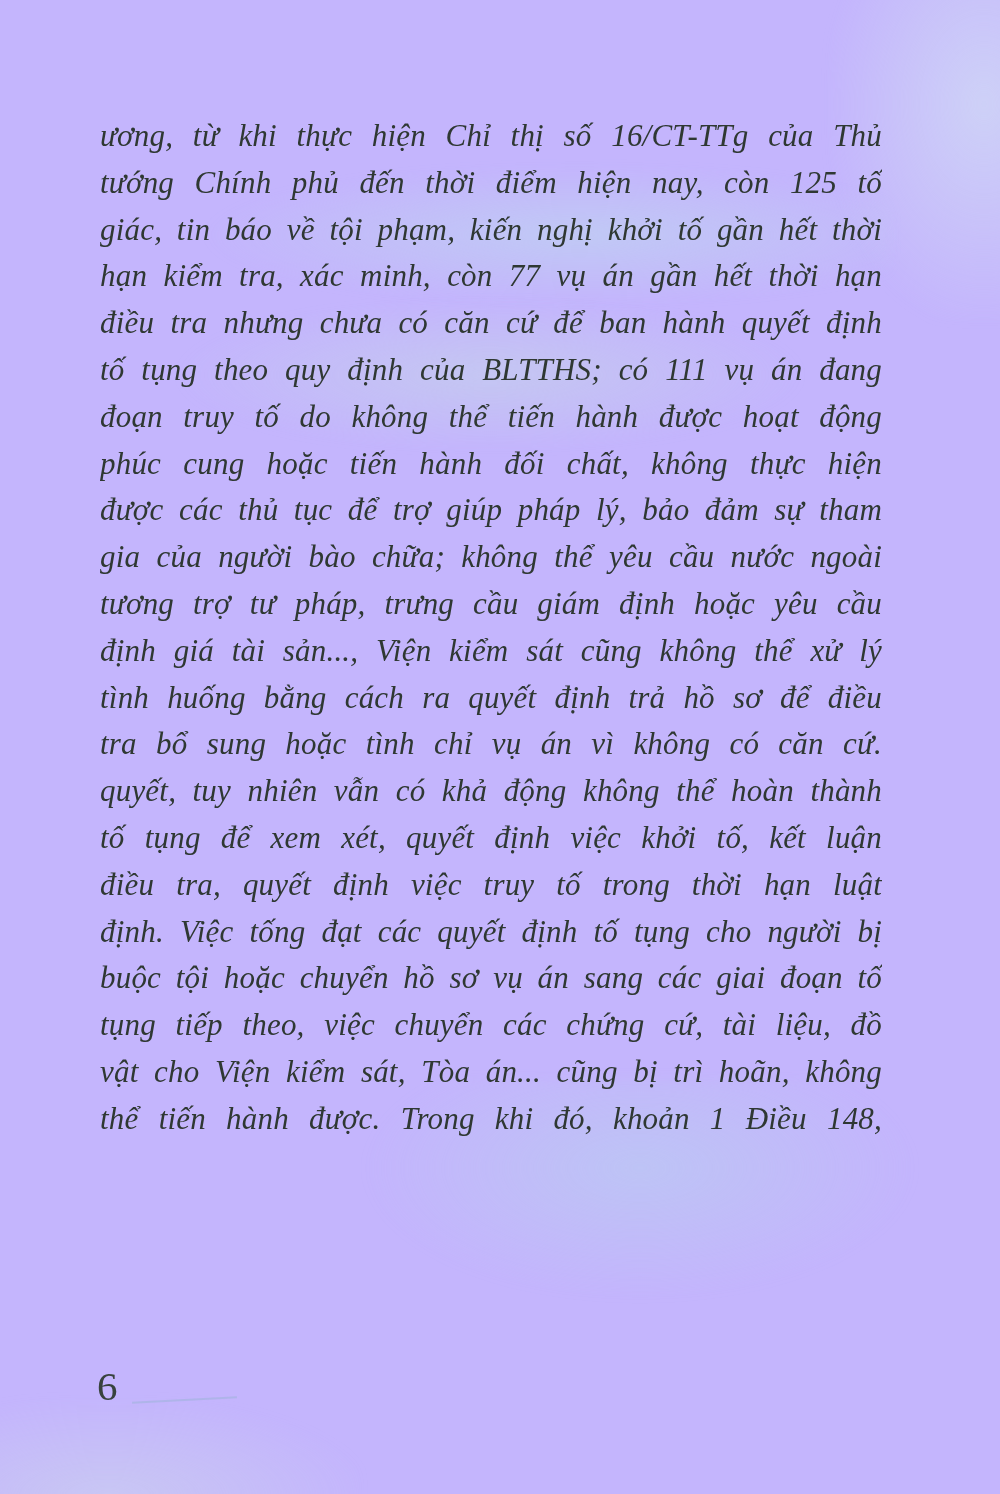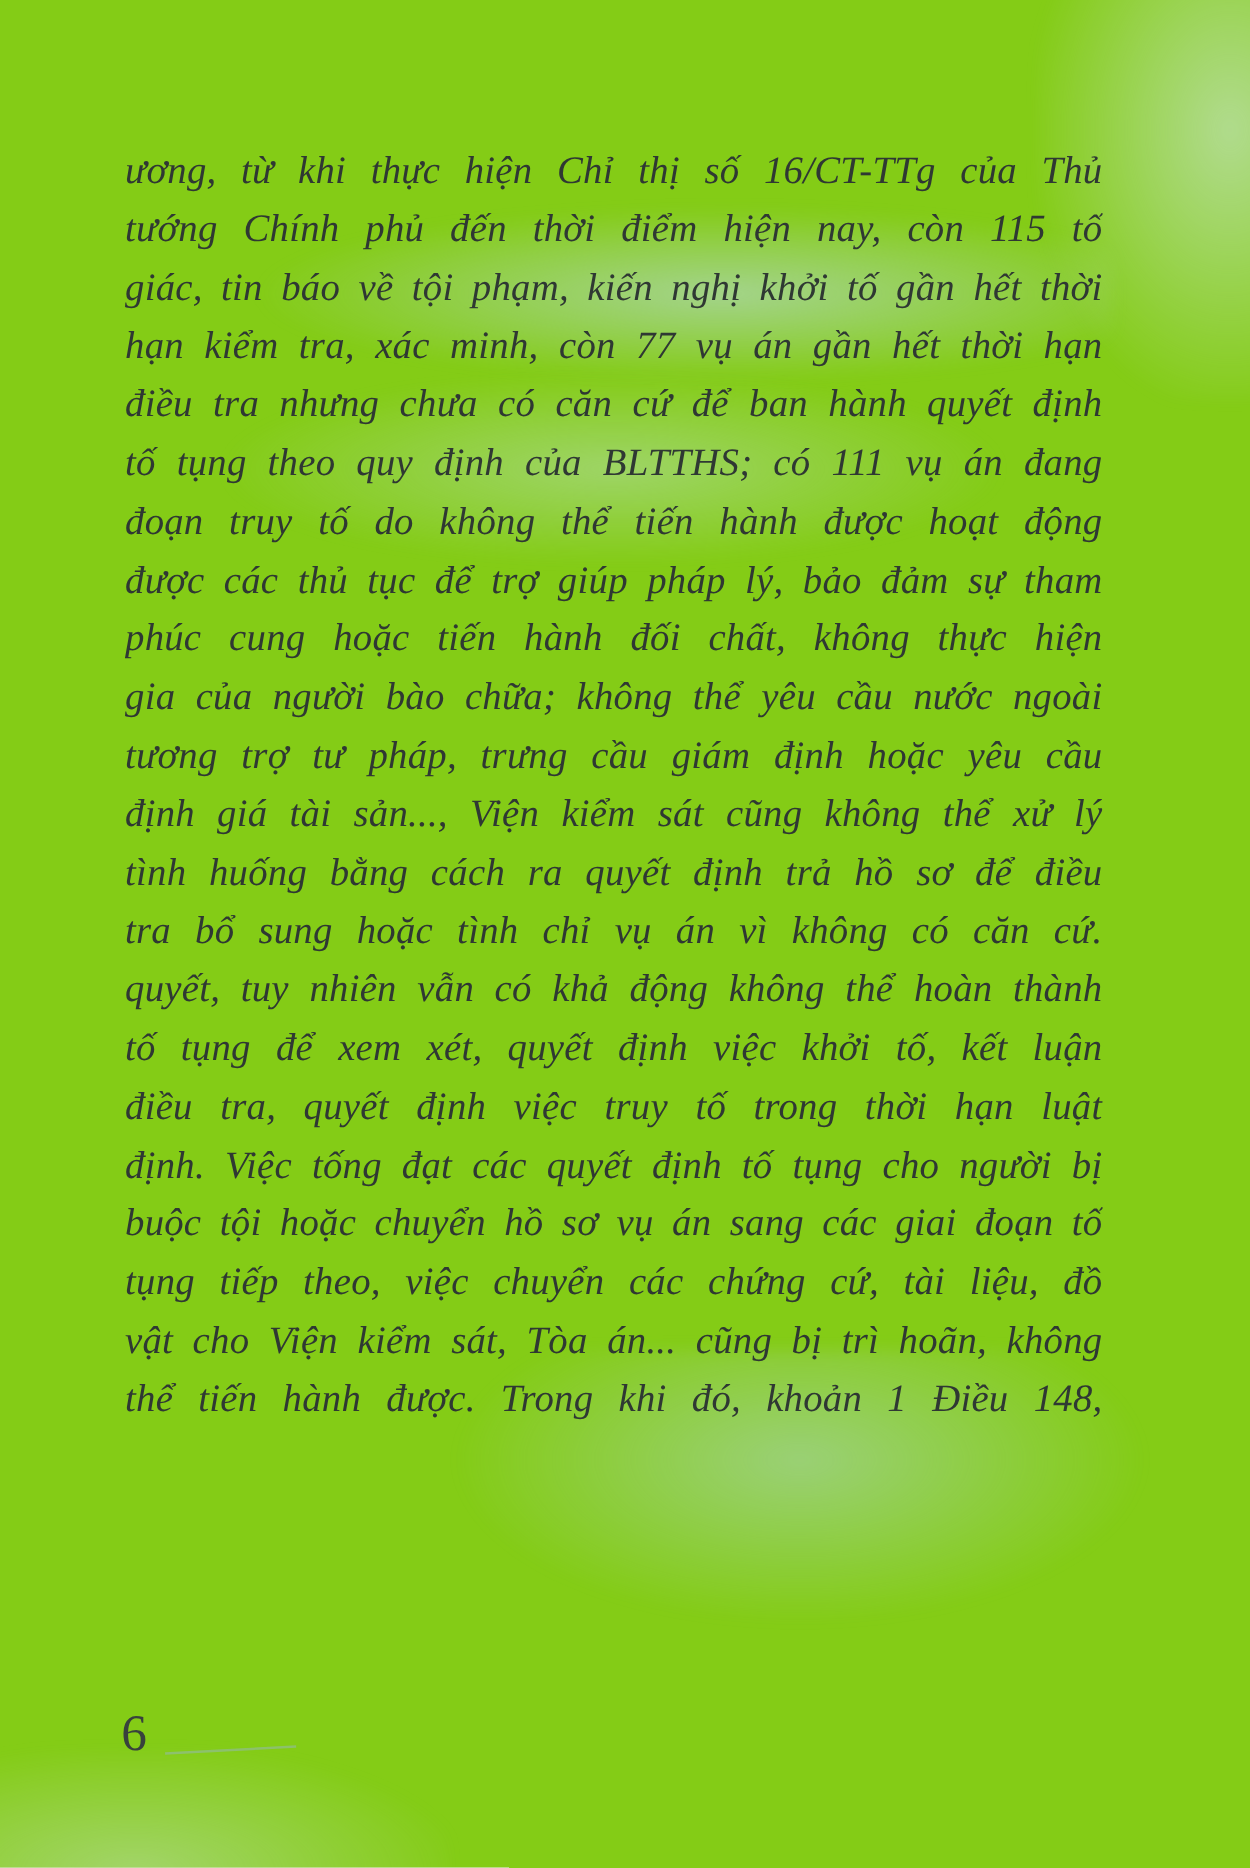--- a/index.html
+++ b/index.html
@@ -5,21 +5,21 @@
   html, body {
     margin: 0;
     padding: 0;
     background: #e8e8e8;
   }
   .page {
     position: relative;
     width: 1000px;
     height: 1494px;
     margin: 0 auto;
-    background: #84cc16;
+    background: #c4b5fd;
     overflow: hidden;
     font-family: "Liberation Serif", serif;
   }
   
   .smudge {
     position: absolute;
     pointer-events: none;
     filter: blur(6px);
   }
   .smudge-1 {
@@ -84,28 +84,28 @@
 
   <div class="smudge smudge-1"></div>
   <div class="smudge smudge-2"></div>
   <div class="smudge smudge-3"></div>
   <div class="smudge smudge-4"></div>
   <div class="smudge smudge-5"></div>
   <div class="pencil-line"></div>
 
   <div class="text-block">
     <div class="line">ương, từ khi thực hiện Chỉ thị số 16/CT-TTg của Thủ</div>
-    <div class="line">tướng Chính phủ đến thời điểm hiện nay, còn 115 tố</div>
+    <div class="line">tướng Chính phủ đến thời điểm hiện nay, còn 125 tố</div>
     <div class="line">giác, tin báo về tội phạm, kiến nghị khởi tố gần hết thời</div>
     <div class="line">hạn kiểm tra, xác minh, còn 77 vụ án gần hết thời hạn</div>
     <div class="line">điều tra nhưng chưa có căn cứ để ban hành quyết định</div>
     <div class="line">tố tụng theo quy định của BLTTHS; có 111 vụ án đang</div>
     <div class="line">đoạn truy tố do không thể tiến hành được hoạt động</div>
+    <div class="line">phúc cung hoặc tiến hành đối chất, không thực hiện</div>
     <div class="line">được các thủ tục để trợ giúp pháp lý, bảo đảm sự tham</div>
-    <div class="line">phúc cung hoặc tiến hành đối chất, không thực hiện</div>
     <div class="line">gia của người bào chữa; không thể yêu cầu nước ngoài</div>
     <div class="line">tương trợ tư pháp, trưng cầu giám định hoặc yêu cầu</div>
     <div class="line">định giá tài sản..., Viện kiểm sát cũng không thể xử lý</div>
     <div class="line">tình huống bằng cách ra quyết định trả hồ sơ để điều</div>
     <div class="line">tra bổ sung hoặc tình chỉ vụ án vì không có căn cứ.</div>
     <div class="line">quyết, tuy nhiên vẫn có khả động không thể hoàn thành</div>
     <div class="line">tố tụng để xem xét, quyết định việc khởi tố, kết luận</div>
     <div class="line">điều tra, quyết định việc truy tố trong thời hạn luật</div>
     <div class="line">định. Việc tống đạt các quyết định tố tụng cho người bị</div>
     <div class="line">buộc tội hoặc chuyển hồ sơ vụ án sang các giai đoạn tố</div>

